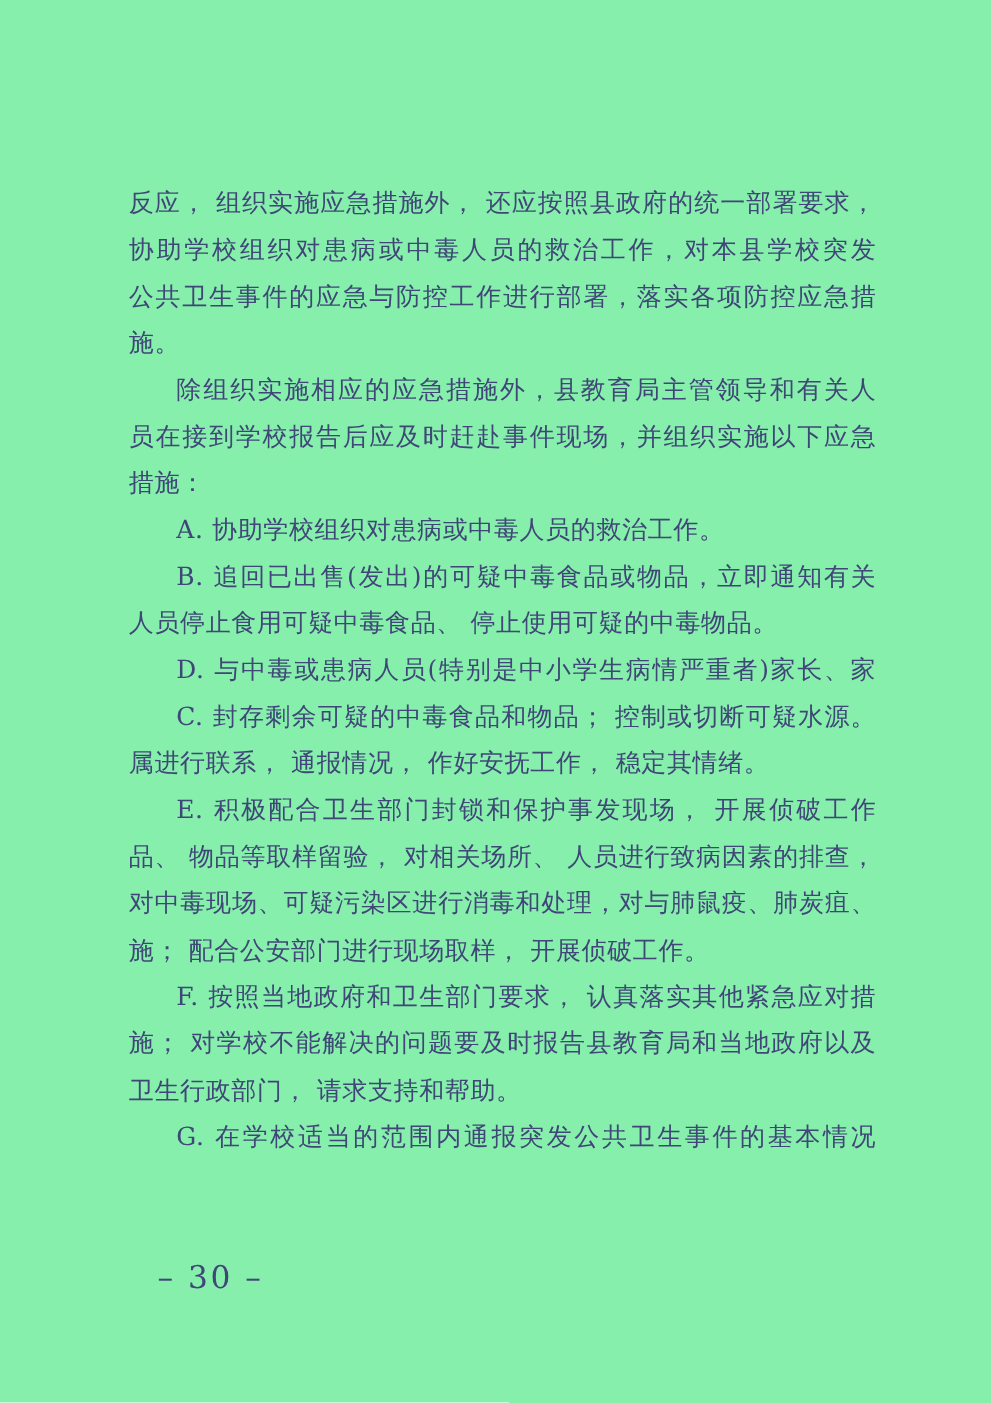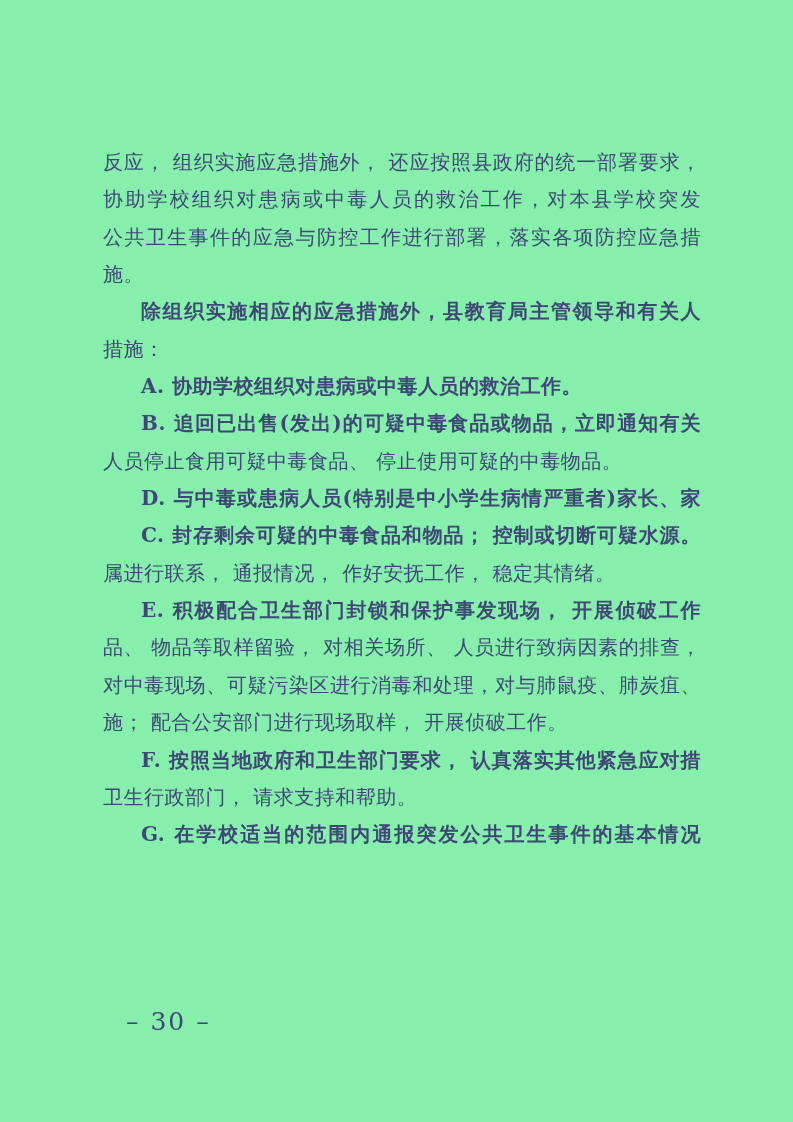--- a/index.html
+++ b/index.html
@@ -32,21 +32,20 @@
     letter-spacing: 0.5px;
   }
   .line.fill {
     white-space: normal;
     text-align: justify;
     text-align-last: justify;
     text-justify: inter-character;
   }
   .line.indent {
     padding-left: 38px;
-    font-weight: bold;
   }
   .page-number {
     position: absolute;
     left: 126px;
     top: 1008px;
     font-size: 25px;
     line-height: 28px;
     color: #3f4777;
     letter-spacing: 2px;
     white-space: pre;
@@ -55,29 +54,31 @@
 </head>
 <body>
 
 <div class="page">
   <div class="text-block" id="text-block">
       <div class="line fill">反应， 组织实施应急措施外， 还应按照县政府的统一部署要求，</div>
       <div class="line fill">协助学校组织对患病或中毒人员的救治工作，对本县学校突发</div>
       <div class="line fill">公共卫生事件的应急与防控工作进行部署，落实各项防控应急措</div>
       <div class="line">施。</div>
       <div class="line fill indent">除组织实施相应的应急措施外，县教育局主管领导和有关人</div>
+      <div class="line fill">员在接到学校报告后应及时赶赴事件现场，并组织实施以下应急</div>
       <div class="line">措施：</div>
       <div class="line indent">A. 协助学校组织对患病或中毒人员的救治工作。</div>
       <div class="line fill indent">B. 追回已出售(发出)的可疑中毒食品或物品，立即通知有关</div>
       <div class="line">人员停止食用可疑中毒食品、 停止使用可疑的中毒物品。</div>
       <div class="line fill indent">D. 与中毒或患病人员(特别是中小学生病情严重者)家长、家</div>
       <div class="line fill indent">C. 封存剩余可疑的中毒食品和物品； 控制或切断可疑水源。</div>
       <div class="line">属进行联系， 通报情况， 作好安抚工作， 稳定其情绪。</div>
       <div class="line fill indent">E. 积极配合卫生部门封锁和保护事发现场， 开展侦破工作</div>
       <div class="line fill">品、 物品等取样留验， 对相关场所、 人员进行致病因素的排查，</div>
       <div class="line fill">对中毒现场、可疑污染区进行消毒和处理，对与肺鼠疫、肺炭疽、</div>
       <div class="line">施； 配合公安部门进行现场取样， 开展侦破工作。</div>
       <div class="line fill indent">F. 按照当地政府和卫生部门要求， 认真落实其他紧急应对措</div>
+      <div class="line fill">施； 对学校不能解决的问题要及时报告县教育局和当地政府以及</div>
       <div class="line">卫生行政部门， 请求支持和帮助。</div>
       <div class="line fill indent">G. 在学校适当的范围内通报突发公共卫生事件的基本情况</div>
     </div>
   <div class="page-number">– 30 –</div>
 </div>
 
 </body></html>

